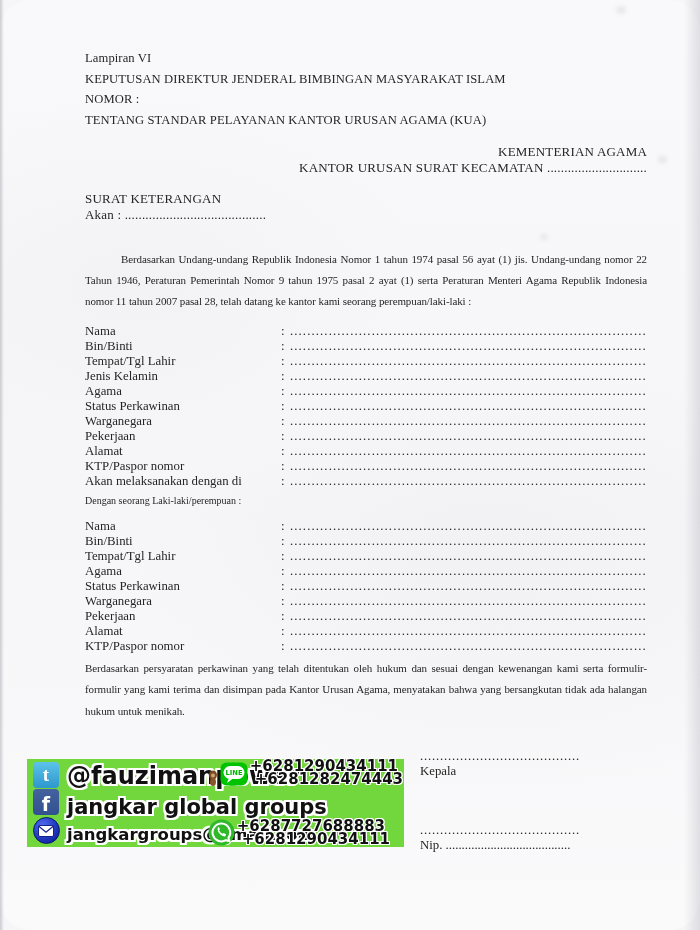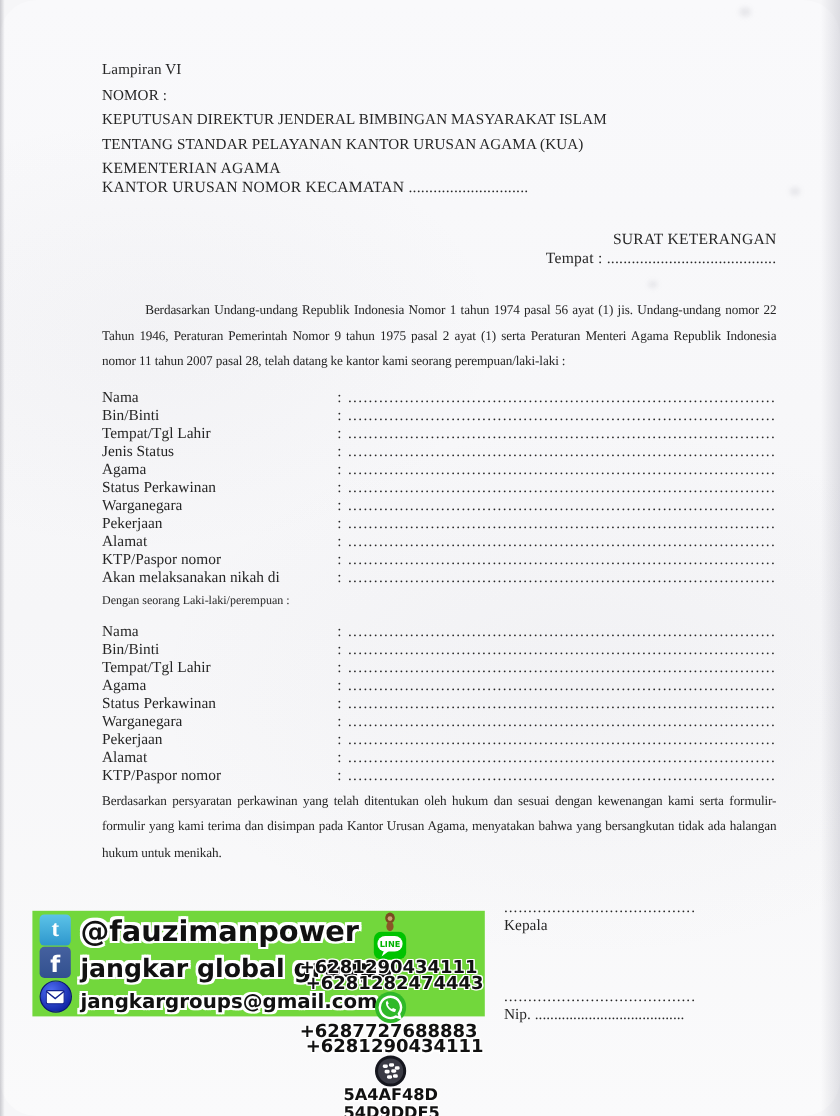--- a/index.html
+++ b/index.html
@@ -20,22 +20,22 @@
   .edge-right{position:absolute;right:0;top:0;width:16px;height:100%;
     background:linear-gradient(to right, rgba(130,130,148,0), rgba(130,130,148,0.22));}
   .edge-left{position:absolute;left:0;top:0;width:4px;height:100%;
     background:linear-gradient(to right, rgba(90,90,104,0.28), rgba(90,90,104,0));}
   .smudge{position:absolute;border-radius:50%;background:rgba(110,110,125,0.12);filter:blur(2px);}
 
   .doc{position:absolute;left:85px;top:0;width:562px;}
   .abs{position:absolute;left:0;width:562px;}
 
   .hdr{top:48px;font-size:12.6px;line-height:20.7px;letter-spacing:0.1px;}
-  .lh{top:132px;text-align:left;font-size:13px;line-height:16.2px;letter-spacing:0.2px;}
-  .ttl{top:191px;text-align:right;font-size:13px;line-height:15.5px;letter-spacing:0.2px;}
+  .lh{top:144px;text-align:right;font-size:13px;line-height:16.2px;letter-spacing:0.2px;}
+  .ttl{top:191px;text-align:left;font-size:13px;line-height:15.5px;letter-spacing:0.2px;}
   .p1{top:249px;font-size:11px;line-height:21.2px;text-align:justify;text-indent:36px;letter-spacing:-0.1px;}
   .p2{top:658px;font-size:11px;line-height:21.4px;text-align:justify;letter-spacing:-0.1px;}
   .p2 .indent{text-indent:36px;}
 
   .flist1{top:324px;}
   .flist2{top:519px;}
   .dengan{top:495px;font-size:10px;}
   .frow{display:flex;height:15px;font-size:12.8px;line-height:15px;overflow:hidden;}
   .flabel{width:196px;flex:0 0 196px;white-space:nowrap;}
   .fdots{flex:1;white-space:nowrap;overflow:hidden;letter-spacing:1.1px;}
@@ -54,21 +54,21 @@
   .outline{color:#111;font-weight:bold;white-space:nowrap;
     text-shadow:-2px -2px 0 #fff,2px -2px 0 #fff,-2px 2px 0 #fff,2px 2px 0 #fff,-2px 0 0 #fff,2px 0 0 #fff,0 -2px 0 #fff,0 2px 0 #fff;}
   .t1{font-size:24px;}
   .t2{font-size:21px;}
   .t3{font-size:16.5px;}
   .outline-sm{color:#111;font-weight:bold;white-space:nowrap;
     text-shadow:-1px -1px 0 #fff,1px -1px 0 #fff,-1px 1px 0 #fff,1px 1px 0 #fff,-1px 0 0 #fff,1px 0 0 #fff,0 -1px 0 #fff,0 1px 0 #fff;}
   .nums{font-size:15px;line-height:13px;}
   .nums .n2{padding-left:5px;}
   .pins{font-size:13.5px;line-height:14.5px;}
-  .rgrp{display:flex;align-items:center;flex-direction:column;}
+  .rgrp{display:flex;align-items:flex-end;}
   .rgrp .ic{flex:0 0 auto;margin-right:2px;}
 
   .sq{width:26px;height:26px;border-radius:4px;display:flex;align-items:center;justify-content:center;
     color:#fff;font-weight:bold;font-size:19px;line-height:1;}
   .tw{background:linear-gradient(180deg,#5cc3e8,#2e97cd);font-family:"Liberation Serif",serif;}
   .fb{background:linear-gradient(180deg,#45619f,#32508f);align-items:flex-end;justify-content:center;padding-bottom:1px;box-sizing:border-box;}
   .mail{width:27px;height:27px;border-radius:50%;background:radial-gradient(circle at 35% 30%,#4e6df2,#1226a8 75%);
     border:1px solid #0a1670;display:flex;align-items:center;justify-content:center;box-sizing:border-box;}
 </style>
 </head>
@@ -78,52 +78,52 @@
   <div class="edge-left"></div>
   <div class="edge-right"></div>
   <div class="smudge" style="left:616px;top:6px;width:10px;height:8px;"></div>
   <div class="smudge" style="left:658px;top:156px;width:9px;height:7px;"></div>
   <div class="smudge" style="left:540px;top:234px;width:8px;height:6px;"></div>
 
   <div class="doc">
 
     <div class="abs hdr">
       <div>Lampiran VI</div>
+      <div>KEPUTUSAN DIREKTUR JENDERAL BIMBINGAN MASYARAKAT ISLAM</div>
       <div>NOMOR :</div>
-      <div>KEPUTUSAN DIREKTUR JENDERAL BIMBINGAN MASYARAKAT ISLAM</div>
       <div>TENTANG STANDAR PELAYANAN KANTOR URUSAN AGAMA (KUA)</div>
     </div>
 
     <div class="abs lh">
       <div>KEMENTERIAN AGAMA</div>
-      <div>KANTOR URUSAN NOMOR KECAMATAN .............................</div>
+      <div>KANTOR URUSAN SURAT KECAMATAN .............................</div>
     </div>
 
     <div class="abs ttl">
       <div>SURAT KETERANGAN</div>
-      <div>Tempat : .........................................</div>
+      <div>Akan : .........................................</div>
     </div>
 
     <div class="abs p1">Berdasarkan Undang-undang Republik Indonesia Nomor 1 tahun 1974 pasal 56 ayat (1) jis. Undang-undang nomor 22 Tahun 1946, Peraturan Pemerintah Nomor 9 tahun 1975 pasal 2 ayat (1) serta Peraturan Menteri Agama Republik Indonesia nomor 11 tahun 2007 pasal 28, telah datang ke kantor kami seorang perempuan/laki-laki :</div>
 
     <div class="abs flist1">
       <div class="frow">
           <span class="flabel">Nama</span>
           <span class="fdots">: .........................................................................................................................</span>
         </div>
       <div class="frow">
           <span class="flabel">Bin/Binti</span>
           <span class="fdots">: .........................................................................................................................</span>
         </div>
       <div class="frow">
           <span class="flabel">Tempat/Tgl Lahir</span>
           <span class="fdots">: .........................................................................................................................</span>
         </div>
       <div class="frow">
-          <span class="flabel">Jenis Status</span>
+          <span class="flabel">Jenis Kelamin</span>
           <span class="fdots">: .........................................................................................................................</span>
         </div>
       <div class="frow">
           <span class="flabel">Agama</span>
           <span class="fdots">: .........................................................................................................................</span>
         </div>
       <div class="frow">
           <span class="flabel">Status Perkawinan</span>
           <span class="fdots">: .........................................................................................................................</span>
         </div>
@@ -137,21 +137,21 @@
         </div>
       <div class="frow">
           <span class="flabel">Alamat</span>
           <span class="fdots">: .........................................................................................................................</span>
         </div>
       <div class="frow">
           <span class="flabel">KTP/Paspor nomor</span>
           <span class="fdots">: .........................................................................................................................</span>
         </div>
       <div class="frow">
-          <span class="flabel">Akan melaksanakan nikah di</span>
+          <span class="flabel">Akan melaksanakan dengan di</span>
           <span class="fdots">: .........................................................................................................................</span>
         </div>
     </div>
 
     <div class="abs dengan">Dengan seorang Laki-laki/perempuan :</div>
 
     <div class="abs flist2">
       <div class="frow">
           <span class="flabel">Nama</span>
           <span class="fdots">: .........................................................................................................................</span>
@@ -250,32 +250,15 @@
           <circle cx="13.5" cy="13.5" r="13" fill="#2fb929"></circle>
           <path d="M13.5 4.6 a8.9 8.9 0 1 0 4.4 16.6 l3.6 1.1 -1.1 -3.5 a8.9 8.9 0 0 0 -6.9 -14.2 z" fill="none" stroke="#ffffff" stroke-width="2"></path>
           <path d="M9.6 9.2 c-0.4 3.9 3.4 8 7.6 8.2 l0.9 -2.2 -2.5 -1.3 -1.1 0.9 c-1.6 -0.8 -2.7 -1.9 -3.4 -3.5 l0.9 -1.1 -1.3 -2.4 z" fill="#ffffff"></path>
         </svg>
         <div class="nums">
           <div class="outline-sm">+6287727688883</div>
           <div class="outline-sm n2">+6281290434111</div>
         </div>
       </div>
 
-      <div class="rgrp">
-        <svg class="ic" width="27" height="27" viewBox="0 0 27 27">
-          <circle cx="13.5" cy="13.5" r="13" fill="#15161e"></circle>
-          <circle cx="13.5" cy="13.5" r="10.5" fill="#3a3b45"></circle>
-          <rect x="7" y="8" width="4.2" height="3" rx="1.2" fill="#ffffff"></rect>
-          <rect x="12.2" y="7" width="4.2" height="3" rx="1.2" fill="#ffffff"></rect>
-          <rect x="17" y="9.5" width="4" height="3" rx="1.2" fill="#ffffff"></rect>
-          <rect x="8.5" y="12.5" width="4.2" height="3" rx="1.2" fill="#ffffff"></rect>
-          <rect x="14" y="12" width="4.2" height="3" rx="1.2" fill="#ffffff"></rect>
-          <rect x="10.5" y="17" width="4.2" height="3" rx="1.2" fill="#ffffff"></rect>
-          <rect x="15.5" y="16.2" width="4" height="3" rx="1.2" fill="#ffffff"></rect>
-        </svg>
-        <div class="pins">
-          <div class="outline-sm">5A4AF48D</div>
-          <div class="outline-sm">54D9DDF5</div>
-        </div>
-      </div>
     </div>
   </div>
 </div>
 
 </body></html>

